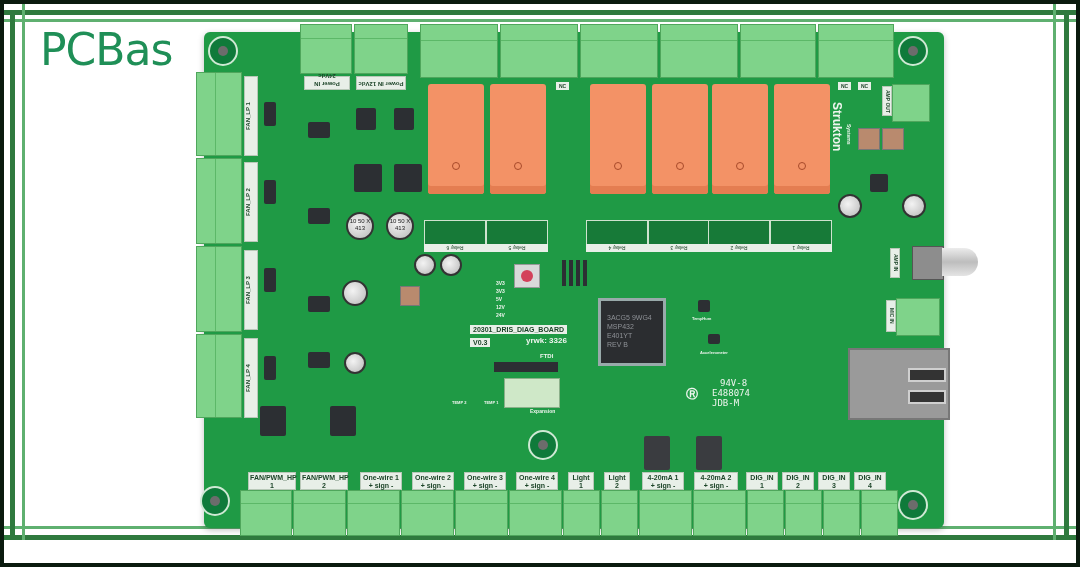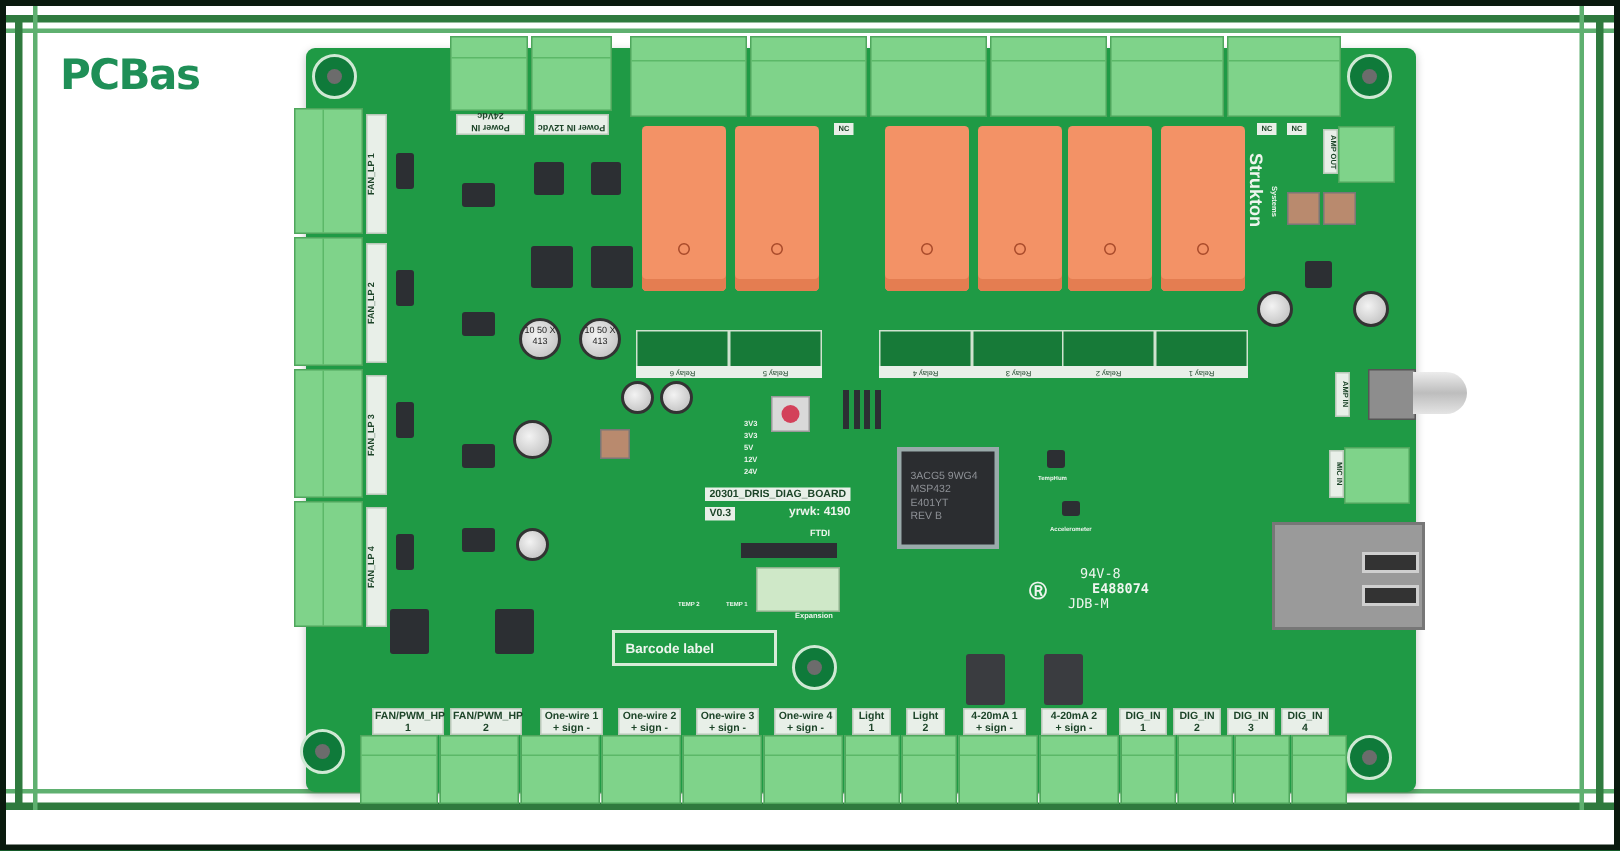--- a/index.html
+++ b/index.html
@@ -8,21 +8,21 @@
   .frame{position:absolute;pointer-events:none;}
   .f-dark-top{left:0;top:6px;width:1072px;height:5px;background:#2f7a3e;}
   .f-light-top{left:0;top:15px;width:1072px;height:3px;background:#5fb070;}
   .f-dark-bot{left:0;top:531px;width:1072px;height:5px;background:#2f7a3e;}
   .f-light-bot{left:0;top:522px;width:1072px;height:3px;background:#5fb070;}
   .f-dark-left{left:6px;top:6px;width:5px;height:530px;background:#2f7a3e;}
   .f-light-left{left:18px;top:0;width:3px;height:536px;background:#5fb070;}
   .f-dark-right{left:1060px;top:6px;width:5px;height:530px;background:#2f7a3e;}
   .f-light-right{left:1049px;top:0;width:3px;height:536px;background:#5fb070;}
 
-  .logo{position:absolute;left:36px;top:26px;font-family:"DejaVu Sans",sans-serif;font-weight:bold;font-size:28px;letter-spacing:-1px;color:#1f8f57;line-height:40px;}
+  .logo{position:absolute;left:36px;top:26px;font-family:"DejaVu Sans",sans-serif;font-weight:normal;font-size:44px;letter-spacing:-1px;color:#1f8f57;line-height:40px;}
 
   .board{position:absolute;left:200px;top:28px;width:740px;height:496px;background:#1f9a45;border-radius:6px;box-shadow:0 2px 6px rgba(0,0,0,.25);}
   .mhole{position:absolute;width:30px;height:30px;border-radius:50%;background:#0f7a3a;border:2px solid #cfe9d4;box-sizing:border-box;}
   .mhole::after{content:"";position:absolute;left:8px;top:8px;width:10px;height:10px;border-radius:50%;background:#6c6c6c;}
 
   .term{position:absolute;background:#7fd38a;border:1px solid #4fa65c;box-sizing:border-box;}
   .term.v::after{content:"";position:absolute;left:0;top:28%;width:100%;height:1px;background:#5cb868;}
   .term.h::after{content:"";position:absolute;left:40%;top:0;width:1px;height:100%;background:#5cb868;}
 
   .silk{position:absolute;background:#e8efe8;color:#1c4428;font-size:7px;font-weight:bold;text-align:center;line-height:8px;border:1px solid #b8c8b8;box-sizing:border-box;padding:1px;}
@@ -143,21 +143,21 @@
 
     <div class="text-label" style="left:292px;top:248px;font-size:5px;">3V3</div>
     <div class="text-label" style="left:292px;top:256px;font-size:5px;">3V3</div>
     <div class="text-label" style="left:292px;top:264px;font-size:5px;">5V</div>
     <div class="text-label" style="left:292px;top:272px;font-size:5px;">12V</div>
     <div class="text-label" style="left:292px;top:280px;font-size:5px;">24V</div>
     <div class="btn-red"></div>
 
     <div class="boxlabel" style="left:266px;top:293px;">20301_DRIS_DIAG_BOARD</div>
     <div class="boxlabel" style="left:266px;top:306px;">V0.3</div>
-    <div class="text-label" style="left:322px;top:304px;">yrwk: 4190</div>
+    <div class="text-label" style="left:322px;top:304px;">yrwk: 3326</div>
 
     <div class="text-label" style="left:336px;top:321px;font-size:6px;">FTDI</div>
     <div class="hdr" style="left:290px;top:330px;width:64px;height:10px;"></div>
     <div class="exp"></div>
     <div class="text-label" style="left:326px;top:376px;font-size:5px;">Expansion</div>
     <div class="text-label" style="left:248px;top:368px;font-size:4px;">TEMP 2</div>
     <div class="text-label" style="left:280px;top:368px;font-size:4px;">TEMP 1</div>
 
     <div class="hdr" style="left:358px;top:228px;width:26px;height:26px;background:repeating-linear-gradient(90deg,#2c2f33 0 4px,#1f9a45 4px 7px);"></div>
 
@@ -167,24 +167,23 @@
       <div>E401YT</div>
       <div>REV B</div>
     </div>
     <div class="ic" style="left:494px;top:268px;width:12px;height:12px;"></div>
     <div class="text-label" style="left:488px;top:284px;font-size:4px;">TempHum</div>
     <div class="ic" style="left:504px;top:302px;width:12px;height:10px;"></div>
     <div class="text-label" style="left:496px;top:318px;font-size:4px;">Accelerometer</div>
 
     <div class="text-label" style="left:482px;top:354px;font-size:12px;">Ⓡ</div>
     <div class="text-label" style="left:516px;top:346px;font-size:9px;font-weight:normal;font-family:'DejaVu Sans Mono',monospace;">94V-8</div>
-    <div class="text-label" style="left:524px;top:356px;font-size:9px;font-weight:bold;font-family:'DejaVu Sans Mono',monospace;">E488074</div>
+    <div class="text-label" style="left:508px;top:356px;font-size:9px;font-weight:normal;font-family:'DejaVu Sans Mono',monospace;">E488074</div>
     <div class="text-label" style="left:508px;top:366px;font-size:9px;font-weight:normal;font-family:'DejaVu Sans Mono',monospace;">JDB-M</div>
 
-    <div class="barcode">Barcode label</div>
 
     <div class="ic" style="left:440px;top:404px;width:26px;height:34px;background:#3a3c40;"></div>
     <div class="ic" style="left:492px;top:404px;width:26px;height:34px;background:#3a3c40;"></div>
 
     <div class="sys" style="left:626px;top:70px;font-size:12px;">Strukton</div>
     <div class="sys" style="left:642px;top:92px;font-size:5px;">Systems</div>
     <div class="smd" style="left:654px;top:96px;width:22px;height:22px;background:#b98a6e;"></div>
     <div class="smd" style="left:678px;top:96px;width:22px;height:22px;background:#b98a6e;"></div>
     <div class="ic" style="left:666px;top:142px;width:18px;height:18px;"></div>
     <div class="cap" style="left:634px;top:162px;width:24px;height:24px;"></div>

